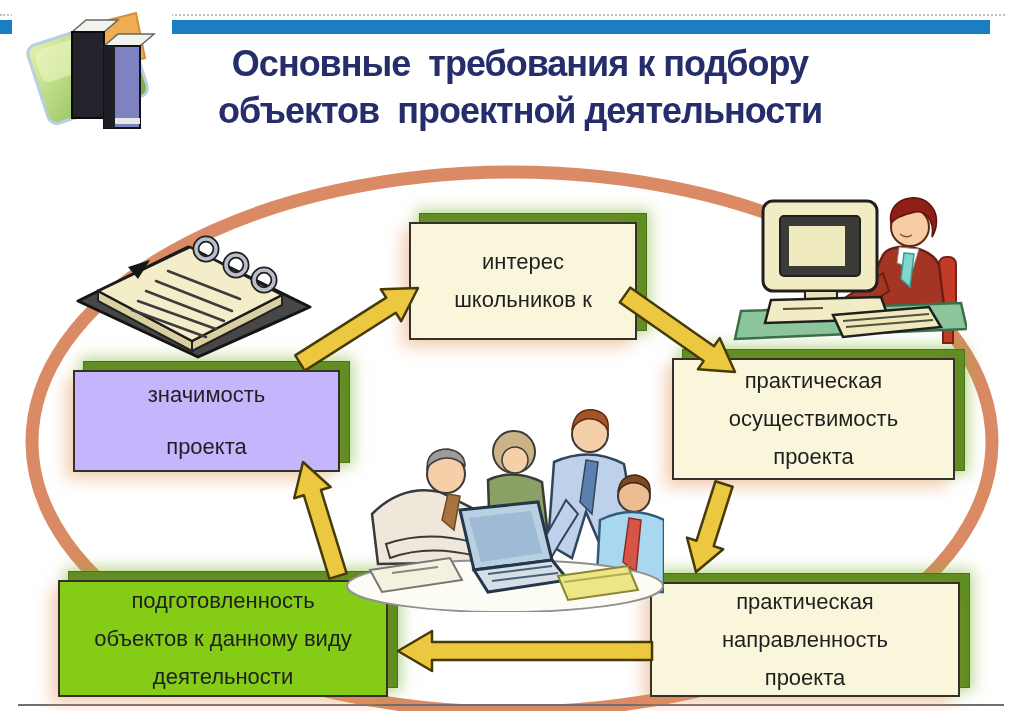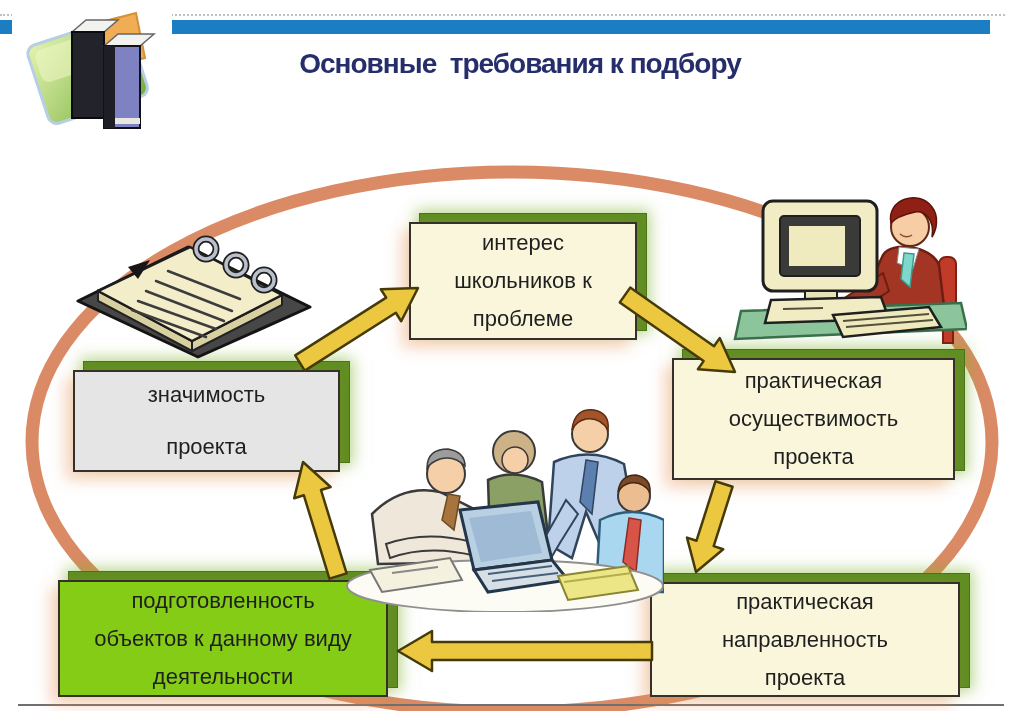--- a/index.html
+++ b/index.html
@@ -6,21 +6,21 @@
   body{width:1021px;height:711px;position:relative;overflow:hidden;
        font-family:"Liberation Sans","DejaVu Sans",sans-serif;}
   .abs{position:absolute;}
 
   
   .dotted-rule{left:0;top:14px;width:1005px;height:0;border-top:2px dotted #b9c2c8;z-index:1;}
   .accent-bar{left:0;top:20px;width:990px;height:14px;z-index:1;}
 
   
   .title-wrap{left:140px;top:40px;width:760px;text-align:center;z-index:2;}
-  .title-line{white-space:pre;font-weight:bold;font-size:28px;line-height:47px;letter-spacing:-1px;}
+  .title-line{white-space:pre;font-weight:bold;font-size:36px;line-height:47px;letter-spacing:-1px;}
 
   
   .ring-layer{left:0;top:0;z-index:1;pointer-events:none;}
   
   .arrow-layer{left:0;top:0;z-index:6;pointer-events:none;}
 
   
   .node{z-index:4;}
   .node-shadow{position:absolute;left:10px;right:-10px;top:-9px;bottom:9px;
                border:1px solid #4c7417;box-shadow:0 0 14px 3px rgba(128,178,48,.55);}
@@ -36,20 +36,21 @@
   svg{display:block;}
 </style>
 </head>
 <body>
 
 <div class="abs dotted-rule"></div>
 <div class="abs accent-bar" style="background:#1b7ec2"></div>
 
 <div class="abs title-wrap" style="color:#252e6b">
   <div class="title-line">Основные  требования к подбору</div>
+  <div class="title-line">объектов  проектной деятельности</div>
 </div>
 
 <div class="abs clip whitebox" style="left:12px;top:0;width:160px;height:136px">
   <svg width="160" height="136" viewBox="0 0 160 136">
     <defs>
       <linearGradient id="gGreen" x1="0" y1="0" x2="1" y2="1">
         <stop offset="0" stop-color="#e3f4ae"></stop>
           <stop offset="1" stop-color="#74ac3a"></stop>
       </linearGradient>
     </defs>
@@ -69,21 +70,20 @@
 
 <svg class="abs ring-layer" width="1021" height="711" viewBox="0 0 1021 711">
   <ellipse cx="512" cy="442" rx="480" ry="270" fill="none" stroke="#d8845c" stroke-width="13" opacity="0.95"></ellipse>
 </svg>
 
 <div class="abs node" style="left:409px;top:222px;width:228px;height:118px">
   <div class="node-shadow" style="background:#608e22"></div>
   <div class="node-face" style="background:#faf6dc">
     <div class="node-line">интерес</div>
     <div class="node-line">школьников к</div>
-    <div class="node-line">проблеме</div>
   </div>
 </div>
 
 <div class="abs node" style="left:672px;top:358px;width:283px;height:122px">
   <div class="node-shadow" style="background:#608e22"></div>
   <div class="node-face" style="background:#faf6dc">
     <div class="node-line">практическая</div>
     <div class="node-line">осуществимость</div>
     <div class="node-line">проекта</div>
   </div>
@@ -102,21 +102,21 @@
   <div class="node-shadow" style="background:#608e22"></div>
   <div class="node-face" style="background:#84cc16">
     <div class="node-line">подготовленность</div>
     <div class="node-line">объектов к данному виду</div>
     <div class="node-line">деятельности</div>
   </div>
 </div>
 
 <div class="abs node" style="left:73px;top:370px;width:267px;height:102px">
   <div class="node-shadow" style="background:#608e22"></div>
-  <div class="node-face" style="background:#e5e5e5">
+  <div class="node-face" style="background:#c4b5fd">
     <div class="node-line tall">значимость</div>
     <div class="node-line tall">проекта</div>
   </div>
 </div>
 
 <div class="abs clip" style="left:72px;top:227px;width:244px;height:132px">
   <svg width="244" height="132" viewBox="0 0 244 132">
     <polygon points="6,74 116,20 238,80 126,130" fill="#474747" stroke="#141414" stroke-width="3" stroke-linejoin="round"></polygon>
     <polygon points="26,64 26,74 120,124 120,114" fill="#d9d0a2" stroke="#222222" stroke-width="2"></polygon>
     <polygon points="120,114 210,68 210,78 120,124" fill="#d9d0a2" stroke="#222222" stroke-width="2"></polygon>

